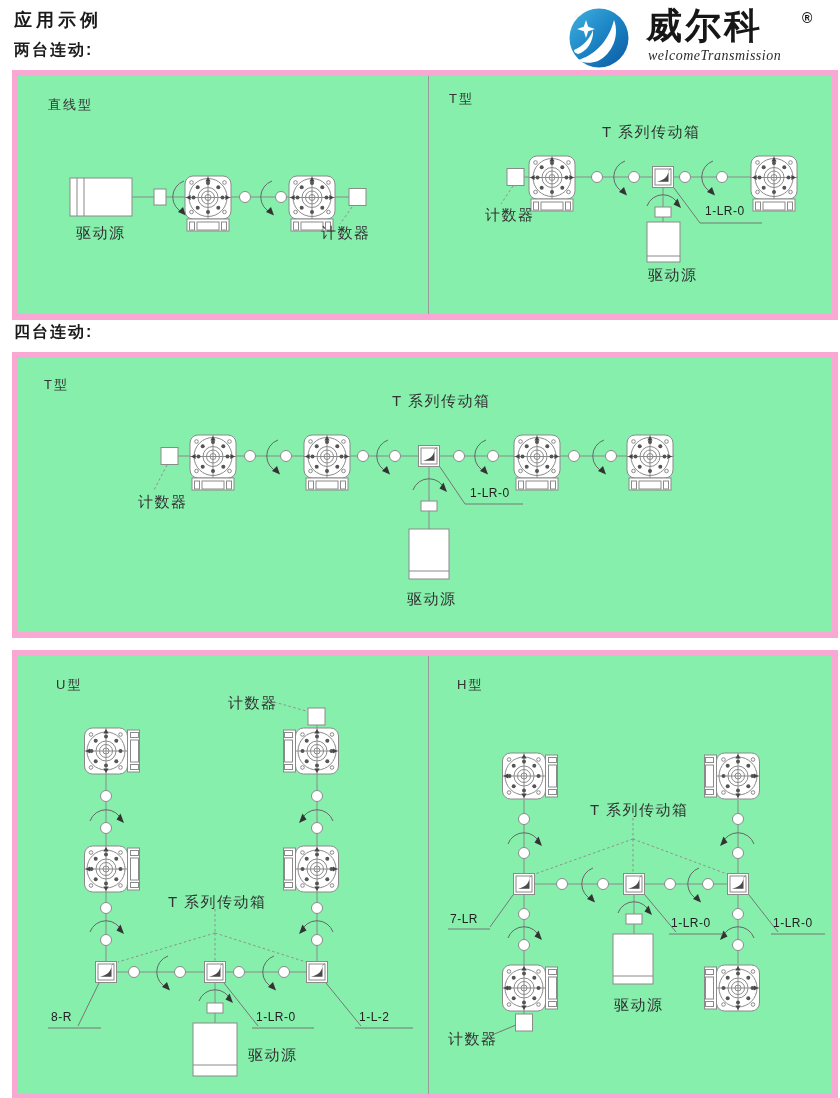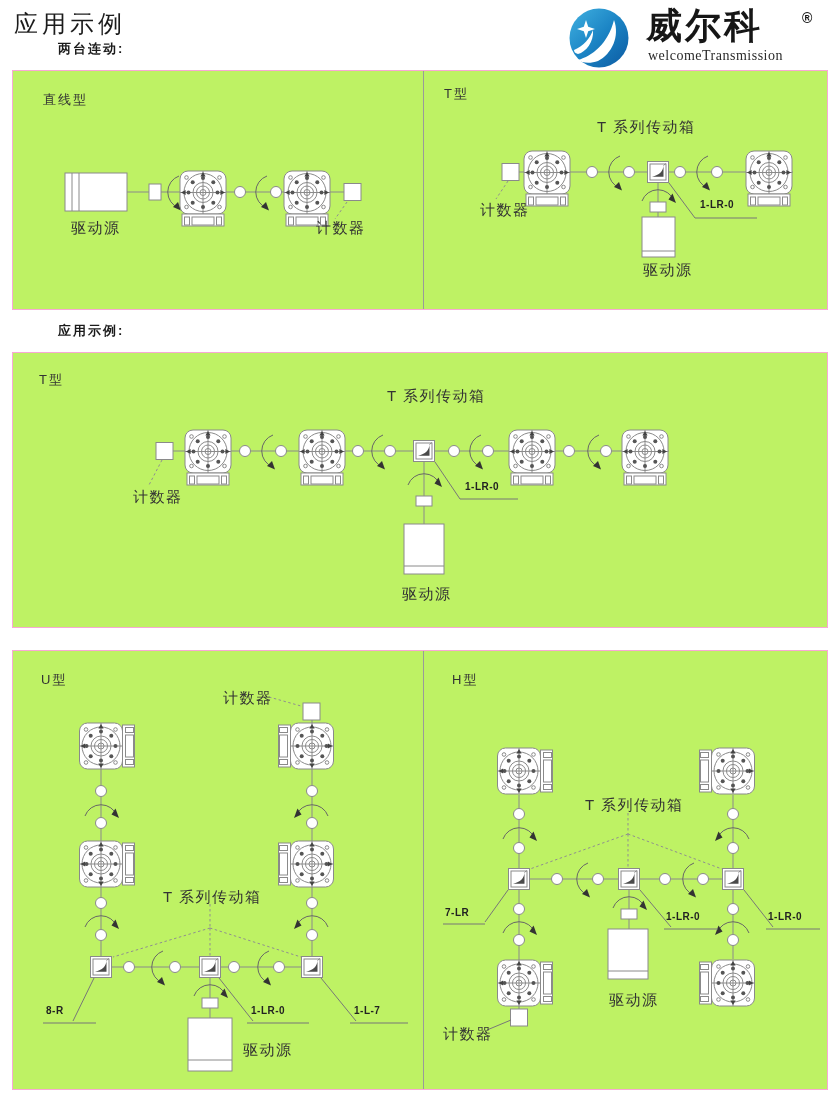--- a/index.html
+++ b/index.html
@@ -1,31 +1,31 @@
 <!DOCTYPE html>
 <html><head>
 <meta charset="utf-8">
 <style>
   html,body{margin:0;padding:0;background:#ffffff;}
   .page{position:relative;width:840px;height:1098px;background:#fff;overflow:hidden;
         font-family:"Liberation Sans",sans-serif;}
-  .hd1{position:absolute;left:14px;top:8px;font-size:24px;font-weight:normal;color:#1b1b1b;letter-spacing:4px;}
-  .hd2{position:absolute;font-size:13px;font-weight:bold;color:#1b1b1b;letter-spacing:2px;margin-left:44px;}
-  .bx{position:absolute;border:1px solid #f9a8d4;background:#bef264;}
+  .hd1{position:absolute;left:14px;top:8px;font-size:18px;font-weight:bold;color:#1b1b1b;letter-spacing:4px;}
+  .hd2{position:absolute;font-size:16px;font-weight:bold;color:#1b1b1b;letter-spacing:2px;}
+  .bx{position:absolute;border:6px solid #f9a8d4;background:#86efac;}
   .pn{position:absolute;top:0;height:100%;}
   .pn.rt{border-left:1px solid #9a9a9a;}
   .lbl{position:absolute;font-size:15px;color:#333;letter-spacing:1.5px;white-space:nowrap;}
   .pname{position:absolute;font-size:13px;color:#333;letter-spacing:2px;white-space:nowrap;}
-  .mdl{position:absolute;font-size:10px;font-weight:bold;color:#222;letter-spacing:.5px;white-space:nowrap;}
+  .mdl{position:absolute;font-size:12px;font-weight:normal;color:#222;letter-spacing:.5px;white-space:nowrap;}
   svg.diag{position:absolute;left:0;top:0;}
   
   .logo{position:absolute;left:562px;top:8px;width:272px;height:60px;}
   .logo-cn{position:absolute;left:84px;top:-2px;font-size:36px;font-weight:bold;color:#161616;letter-spacing:3px;line-height:1.1;}
   .logo-reg{position:absolute;left:240px;top:2px;font-size:14px;font-weight:bold;color:#161616;}
-  .logo-sub{position:absolute;left:86px;top:40px;font-size:14px;color:#2a2a2a;font-family:"Liberation Serif",serif;letter-spacing:.5px;}
+  .logo-sub{position:absolute;left:86px;top:40px;font-size:14px;color:#2a2a2a;font-family:"Liberation Serif",serif;letter-spacing:.5px;font-style:italic;}
   .ln{stroke:#8a8a8a;stroke-width:1;fill:none;}
   .dsh{stroke:#8f8f8f;stroke-width:1;fill:none;stroke-dasharray:2.5,2.5;}
   .ldr{stroke:#777;stroke-width:1;fill:none;}
 </style>
 </head>
 <body>
 
 <svg width="0" height="0" style="position:absolute">
   <defs>
     <g id="gb">
@@ -156,21 +156,21 @@
         <path d="M84,110 L72,128" class="dsh"></path>
       </svg>
       <span class="pname" style="left:20px;top:14px;">T型</span>
       <span class="lbl" style="left:173px;top:47px;">T 系列传动箱</span>
       <span class="lbl" style="left:56px;top:130px;">计数器</span>
       <span class="mdl" style="left:276px;top:128px;">1-LR-0</span>
       <span class="lbl" style="left:219px;top:190px;">驱动源</span>
     </div>
   </div>
 
-  <div class="hd2" style="left:14px;top:322px;">应用示例:</div>
+  <div class="hd2" style="left:14px;top:322px;">四台连动:</div>
 
   <div class="bx" style="left:12px;top:352px;width:814px;height:274px;">
     <div class="pn" style="left:0;width:814px;">
       <svg class="diag" width="814" height="274">
         <line x1="160" y1="98" x2="656" y2="98" class="ln"></line>
         <use href="#ct" x="143" y="89.5"></use>
         <use href="#gb" transform="translate(171,76)"></use>
         <use href="#cc" x="232" y="98"></use>
         <use href="#arcv" x="252" y="98"></use>
         <use href="#cc" x="268" y="98"></use>
@@ -244,26 +244,26 @@
         <use href="#mc" x="197" y="352"></use>
         <g>
           <rect x="175" y="367" width="44" height="53" fill="#fff" stroke="#8a8a8a"></rect>
           <line x1="175" y1="409" x2="219" y2="409" class="ln"></line>
         </g>
         <path d="M81,327 L60,370 M30,372 L83,372" class="ldr"></path>
         <path d="M206,327 L240,370 M234,372 L296,372" class="ldr"></path>
         <path d="M308,327 L343,370 M337,372 L395,372" class="ldr"></path>
         <path d="M256,46 L288,55" class="dsh"></path>
       </svg>
-      <span class="pname" style="left:28px;top:20px;">U型</span>
+      <span class="pname" style="left:38px;top:20px;">U型</span>
       <span class="lbl" style="left:210px;top:38px;">计数器</span>
       <span class="lbl" style="left:150px;top:237px;">T 系列传动箱</span>
       <span class="mdl" style="left:33px;top:354px;">8-R</span>
       <span class="mdl" style="left:238px;top:354px;">1-LR-0</span>
-      <span class="mdl" style="left:341px;top:354px;">1-L-7</span>
+      <span class="mdl" style="left:341px;top:354px;">1-L-2</span>
       <span class="lbl" style="left:230px;top:390px;">驱动源</span>
     </div>
 
     <div class="pn rt" style="left:410px;width:403px;">
       <svg class="diag" width="403" height="438">
         <line x1="95" y1="144" x2="95" y2="358" class="ln"></line>
         <line x1="309" y1="144" x2="309" y2="308" class="ln"></line>
         <line x1="84" y1="228" x2="320" y2="228" class="ln"></line>
         <use href="#gb" transform="translate(95,120) rotate(-90) translate(-24,-22.5)"></use>
         <use href="#gb" transform="translate(309,120) rotate(90) translate(-24,-22.5)"></use>

